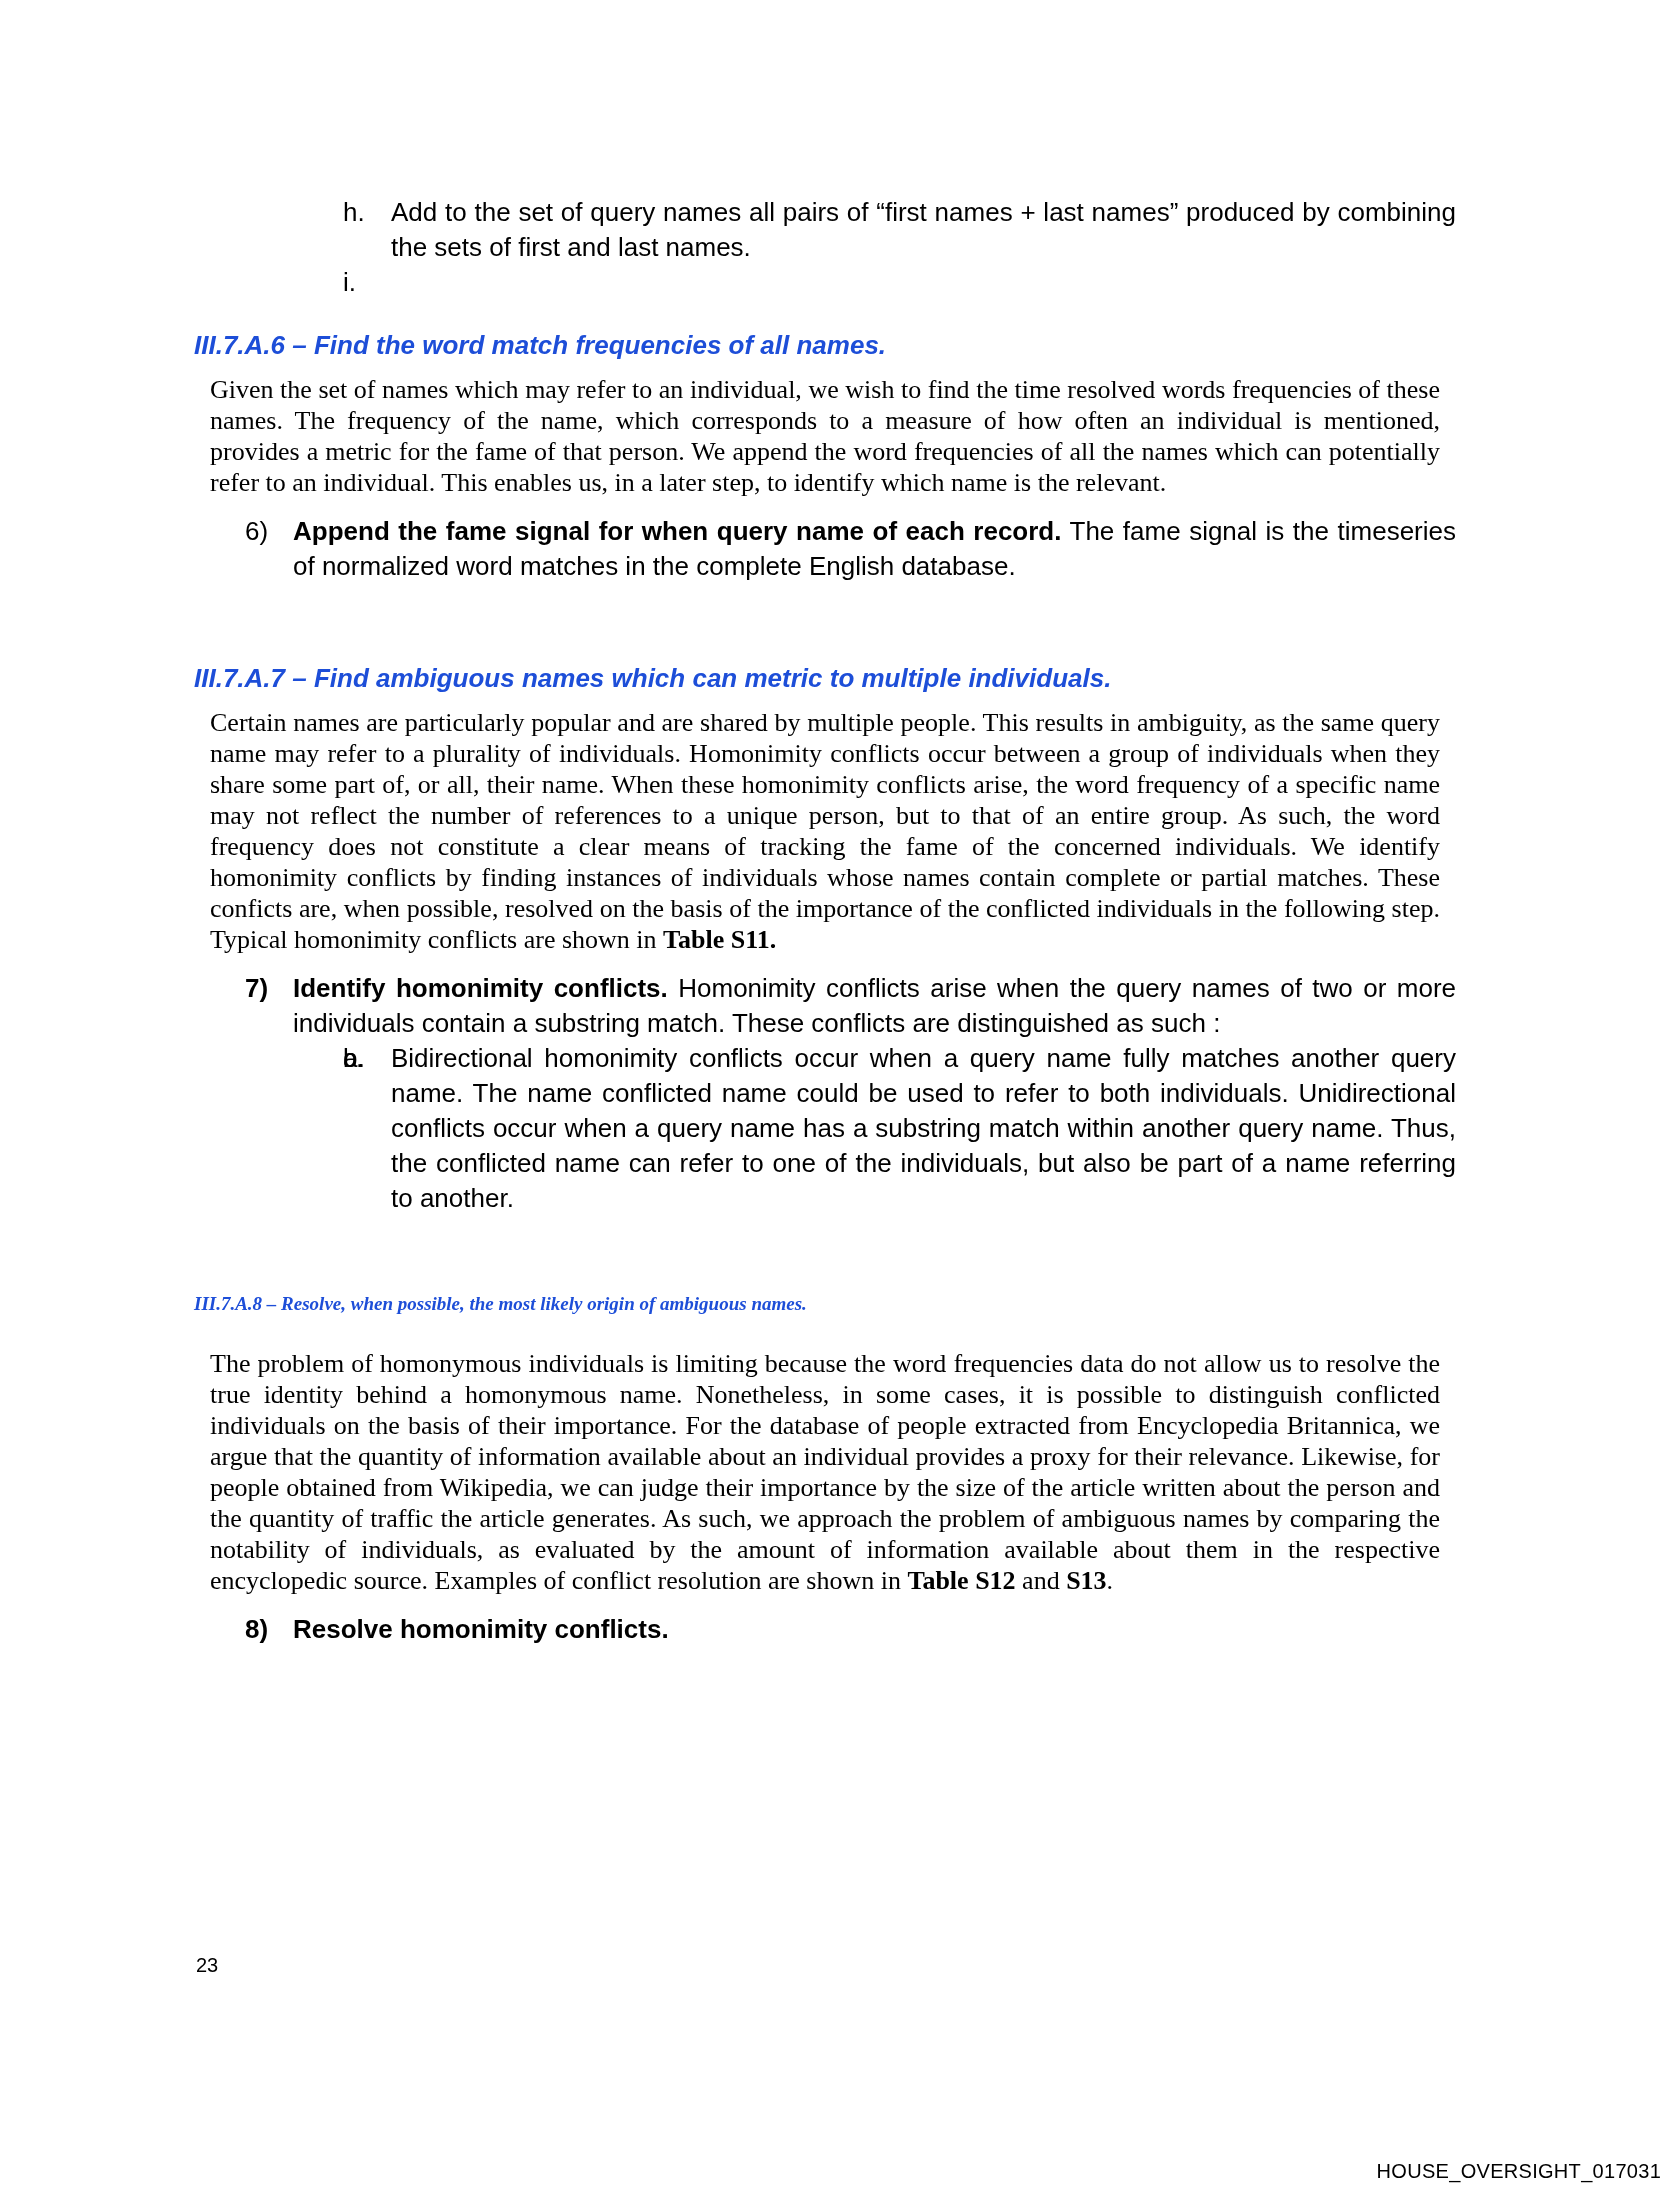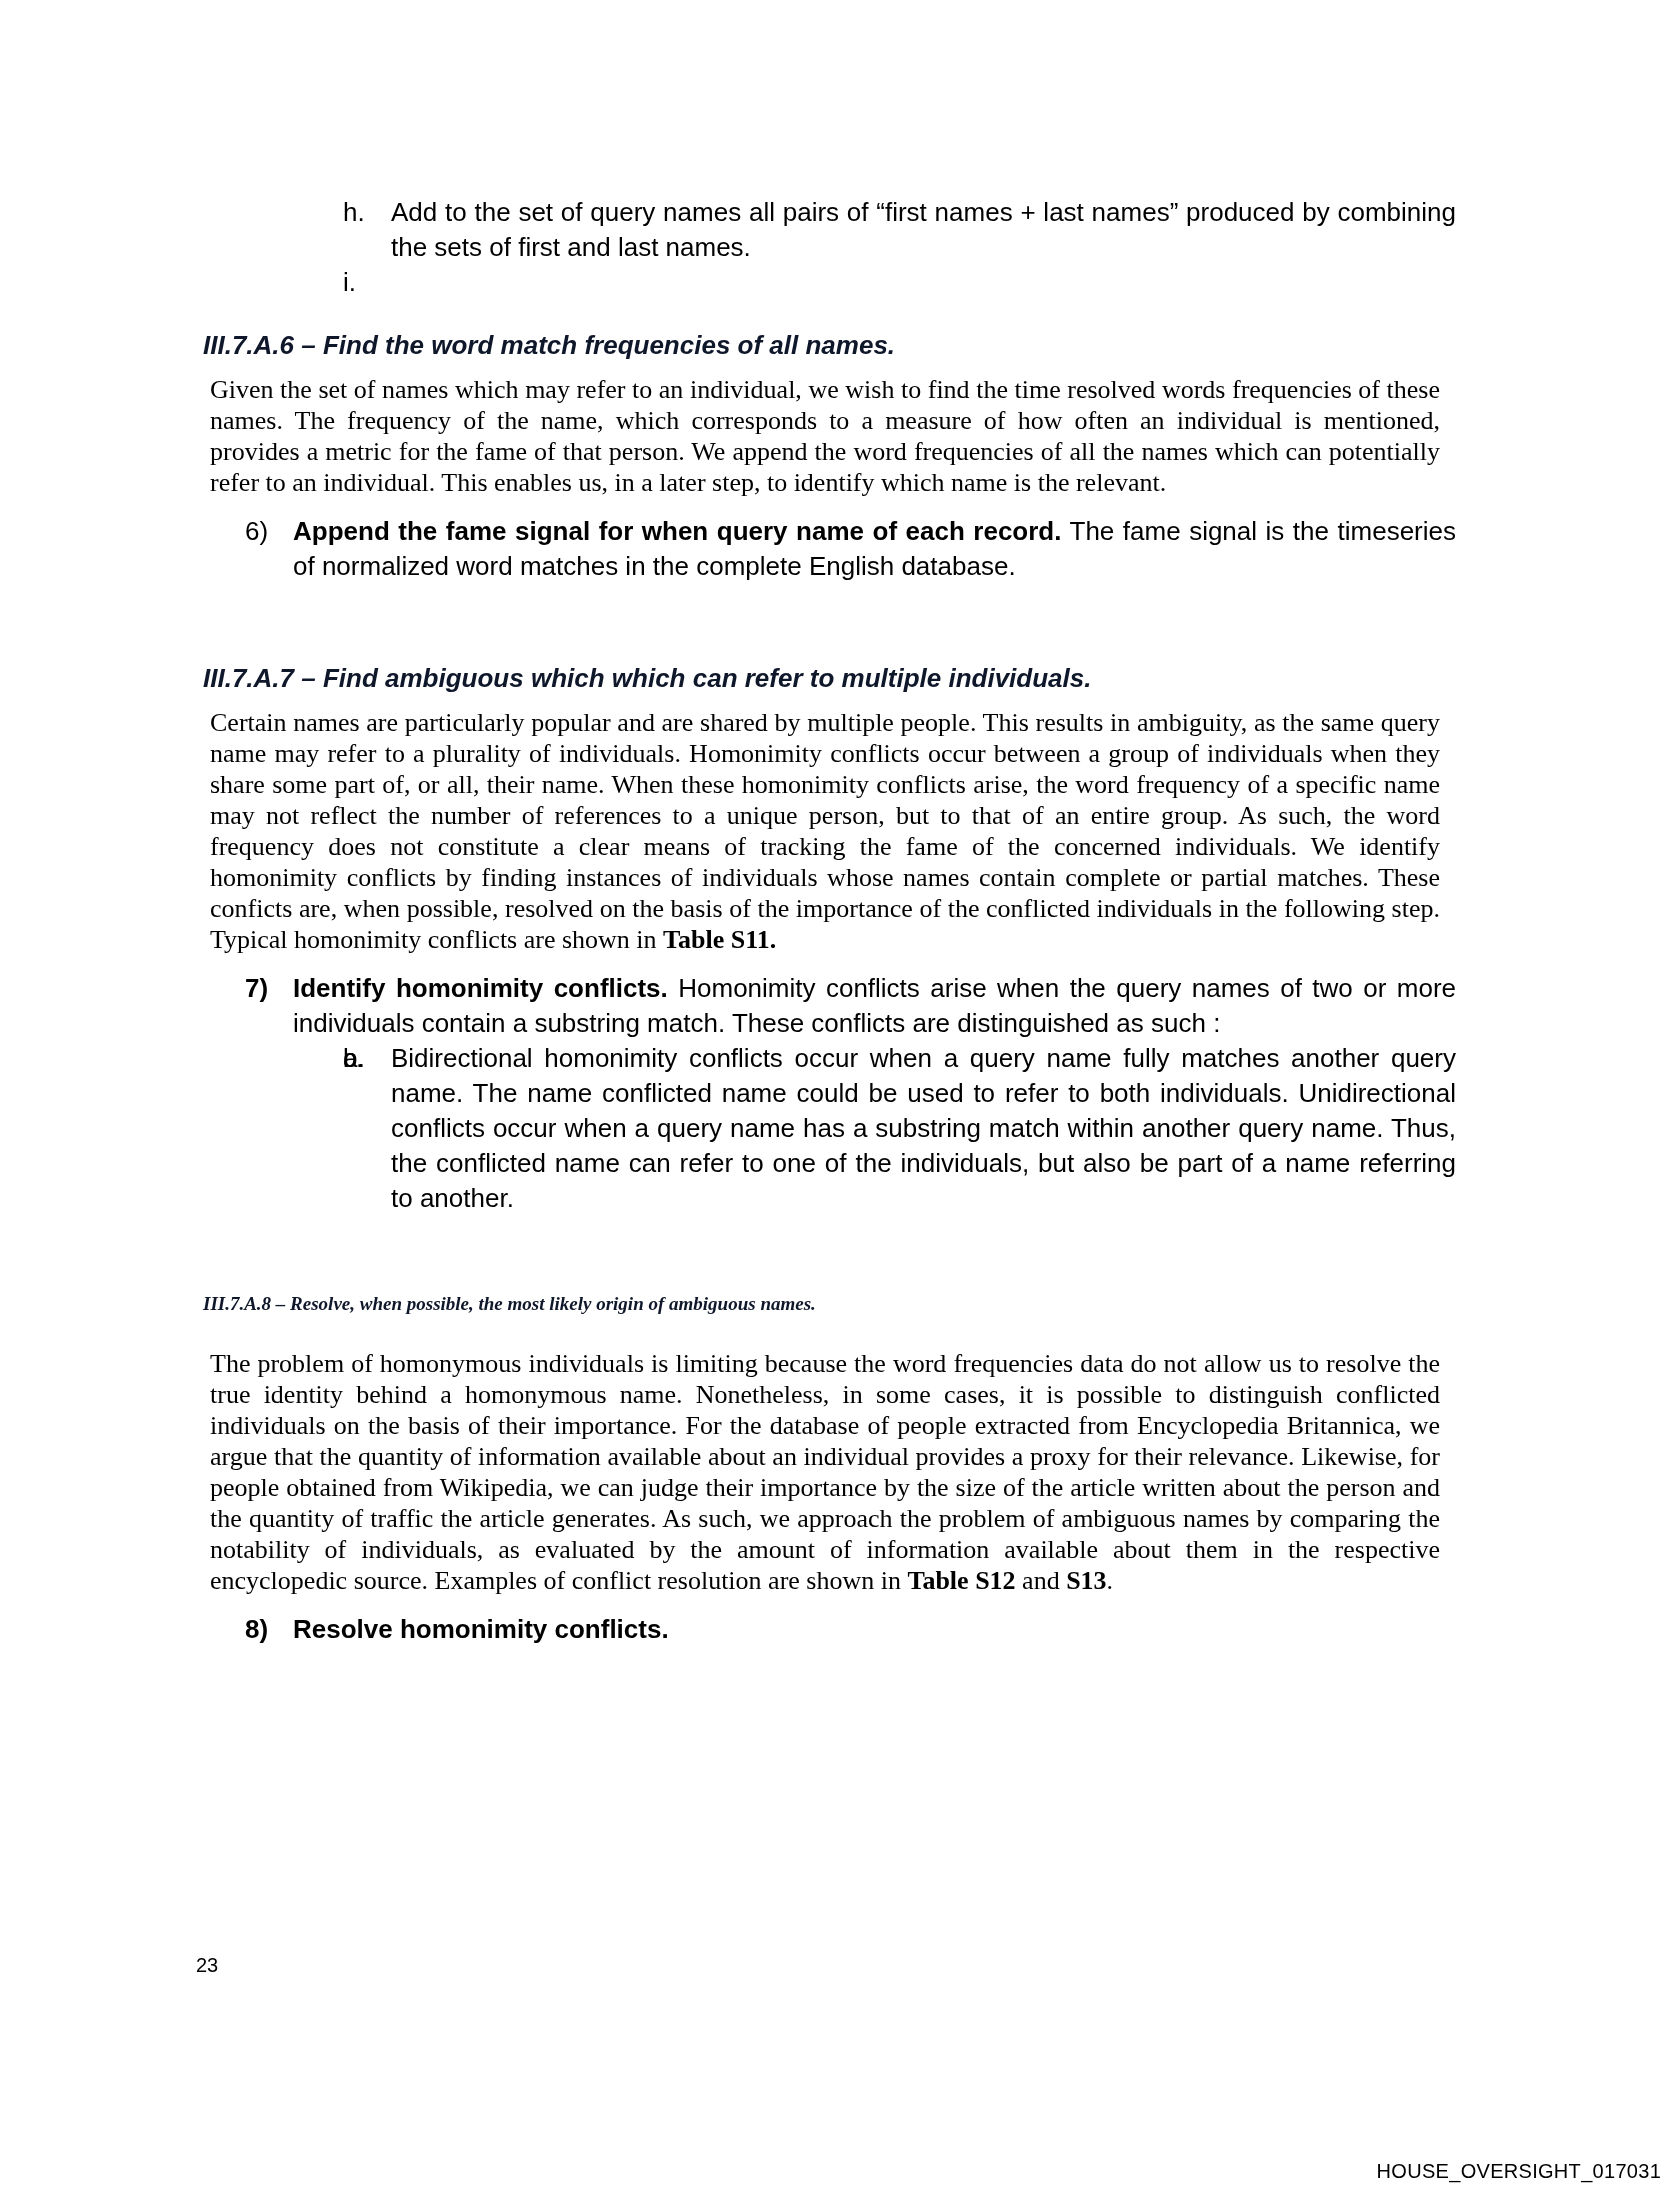--- a/index.html
+++ b/index.html
@@ -1,20 +1,20 @@
 <!DOCTYPE html>
 <html style="font-size:10.5px"><head>
   <meta charset="utf-8">
   <style>
     html, body { margin: 0; padding: 0; background: #ffffff; }
     body { width: 1669px; height: 2205px; position: relative; overflow: hidden;
            font-family: "Liberation Sans", sans-serif; color: #000; }
     .page { position: absolute; left: 194px; top: 195px; width: 1262px; font-size: 26px; }
     .p { text-align: justify; line-height: 31px; margin: 16px; font-family: Liberation Serif, serif; }
-    .heading { color: #0f172a; font-weight: bold; font-style: italic; font-size: 26px; line-height: 31px; margin: 9px; }
+    .heading { color: #1d4ed8; font-weight: bold; font-style: italic; font-size: 26px; line-height: 31px; margin: 0; }
     .heading.big { font-size: 19px; font-family: Liberation Serif, serif; }
     .li { position: relative; line-height: 35px; text-align: justify; margin: 0; }
     .lbl { position: absolute; left: 0; top: 0; }
     .alpha { padding-left: 197px; }
     .alpha .lbl { left: 149px; }
     .num { padding-left: 99px; }
     .num .lbl { left: 51px; }
     b { font-weight: bold; }
     .pagenum { position: absolute; left: 196px; top: 1954px; font-size: 20px; }
     .footer { position: absolute; right: 7.9px; top: 2160px; font-size: 20px; letter-spacing: 0.3px; }
@@ -32,21 +32,21 @@
     <span class="lbl">i.</span>
   </div>
 
   <div class="heading" style="margin-top:65px;">III.7.A.6 – Find the word match frequencies of all names.</div>
   <p class="p" style="margin-top:13px;">Given the set of names which may refer to an individual, we wish to find the time resolved words frequencies of these names. The frequency of the name, which corresponds to a measure of how often an individual is mentioned, provides a metric for the fame of that person. We append the word frequencies of all the names which can potentially refer to an individual. This enables us, in a later step, to identify which name is the relevant.</p>
   <div class="li num" style="margin-top:10.5px;">
     <span class="lbl">6)</span>
     <b>Append the fame signal for when query name of each record.</b><span> The fame signal is the timeseries of normalized word matches in the complete English database.</span>
   </div>
 
-  <div class="heading" style="margin-top:79px;">III.7.A.7 – Find ambiguous which which can refer to multiple individuals.</div>
+  <div class="heading" style="margin-top:79px;">III.7.A.7 – Find ambiguous names which can metric to multiple individuals.</div>
   <p class="p" style="margin-top:13px;"><span>Certain names are particularly popular and are shared by multiple people. This results in ambiguity, as the same query name may refer to a plurality of individuals. Homonimity conflicts occur between a group of individuals when they share some part of, or all, their name. When these homonimity conflicts arise, the word frequency of a specific name may not reflect the number of references to a unique person, but to that of an entire group. As such, the word frequency does not constitute a clear means of tracking the fame of the concerned individuals. We identify homonimity conflicts by finding instances of individuals whose names contain complete or partial matches. These conficts are, when possible, resolved on the basis of the importance of the conflicted individuals in the following step. Typical homonimity conflicts are shown in </span><b>Table S11.</b></p>
   <div class="li num" style="margin-top:10.5px;">
     <b class="lbl">7)</b>
     <b>Identify homonimity conflicts.</b><span> Homonimity conflicts arise when the query names of two or more individuals contain a substring match. These conflicts are distinguished as such :</span>
   </div>
   <div class="li alpha">
     <span class="lbl">a.</span>
   </div>
   <div class="li alpha">
     <span class="lbl">b.</span>

